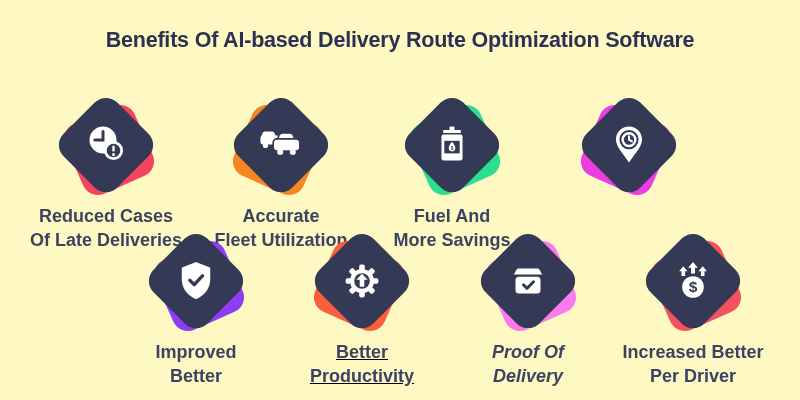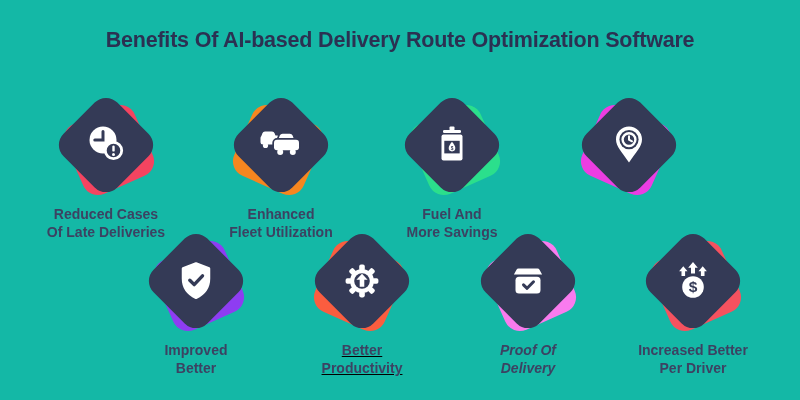--- a/index.html
+++ b/index.html
@@ -16,32 +16,32 @@
   .wrap{position:relative;width:106px;height:106px;margin:0 auto;}
   .accent,.main{
     position:absolute;left:15px;top:15px;width:76px;height:76px;border-radius:16px;
   }
   .var-a .accent{transform:translate(3px,5px) rotate(66deg);}
   .var-b .accent{transform:translate(-3px,5px) rotate(24deg);}
   .main{transform:rotate(45deg);display:flex;align-items:center;justify-content:center;}
   .icon{transform:rotate(-45deg);width:48px;height:48px;display:block;}
   .icon svg{display:block;width:48px;height:48px;}
   .label{
-    margin-top:7px;font-size:14px;font-weight:700;line-height:1.32;color:#3C4262;
+    margin-top:7px;font-size:18px;font-weight:700;line-height:1.32;color:#3C4262;
   }
   
   .p1{left:106px;top:92px;}  .p2{left:281px;top:92px;}
   .p3{left:452px;top:92px;}  .p4{left:629px;top:92px;}
   .p5{left:196px;top:228px;} .p6{left:362px;top:228px;text-decoration:underline;}
   .p7{left:528px;top:228px;font-style:italic;} .p8{left:693px;top:228px;}
 </style>
 </head>
 <body>
 
-<div class="canvas" style="background: #14b8a6;">
+<div class="canvas" style="background: #fef9c3;">
 
   <div class="title">Benefits Of AI-based Delivery Route Optimization Software</div>
 
   <div class="item p1 var-a">
     <div class="wrap">
       <div class="accent" style="background: rgb(244, 68, 96);"></div>
       <div class="main" style="background: rgb(52, 58, 86);">
         <span class="icon">
           <svg viewBox="0 0 48 48">
             <circle cx="21" cy="19" r="13.5" fill="#fff"></circle>
@@ -74,21 +74,21 @@
               <path d="M21,19.2 l1.8,-4.6 q0.7,-1.9 2.8,-1.9 h7.2 q2.1,0 2.8,1.9 l1.8,4.6 z"></path>
               <rect x="17" y="18.8" width="25" height="10.5" rx="3"></rect>
             </g>
             <circle cx="23.2" cy="31" r="3" fill="#fff"></circle>
             <circle cx="35.8" cy="31" r="3" fill="#fff"></circle>
           </svg>
         </span>
       </div>
     </div>
     <div class="label">
-      <span>Enhanced</span><br>
+      <span>Accurate</span><br>
       <span>Fleet Utilization</span>
     </div>
   </div>
 
   <div class="item p3 var-a">
     <div class="wrap">
       <div class="accent" style="background: rgb(43, 223, 140);"></div>
       <div class="main" style="background: rgb(52, 58, 86);">
         <span class="icon">
           <svg viewBox="0 0 48 48">

